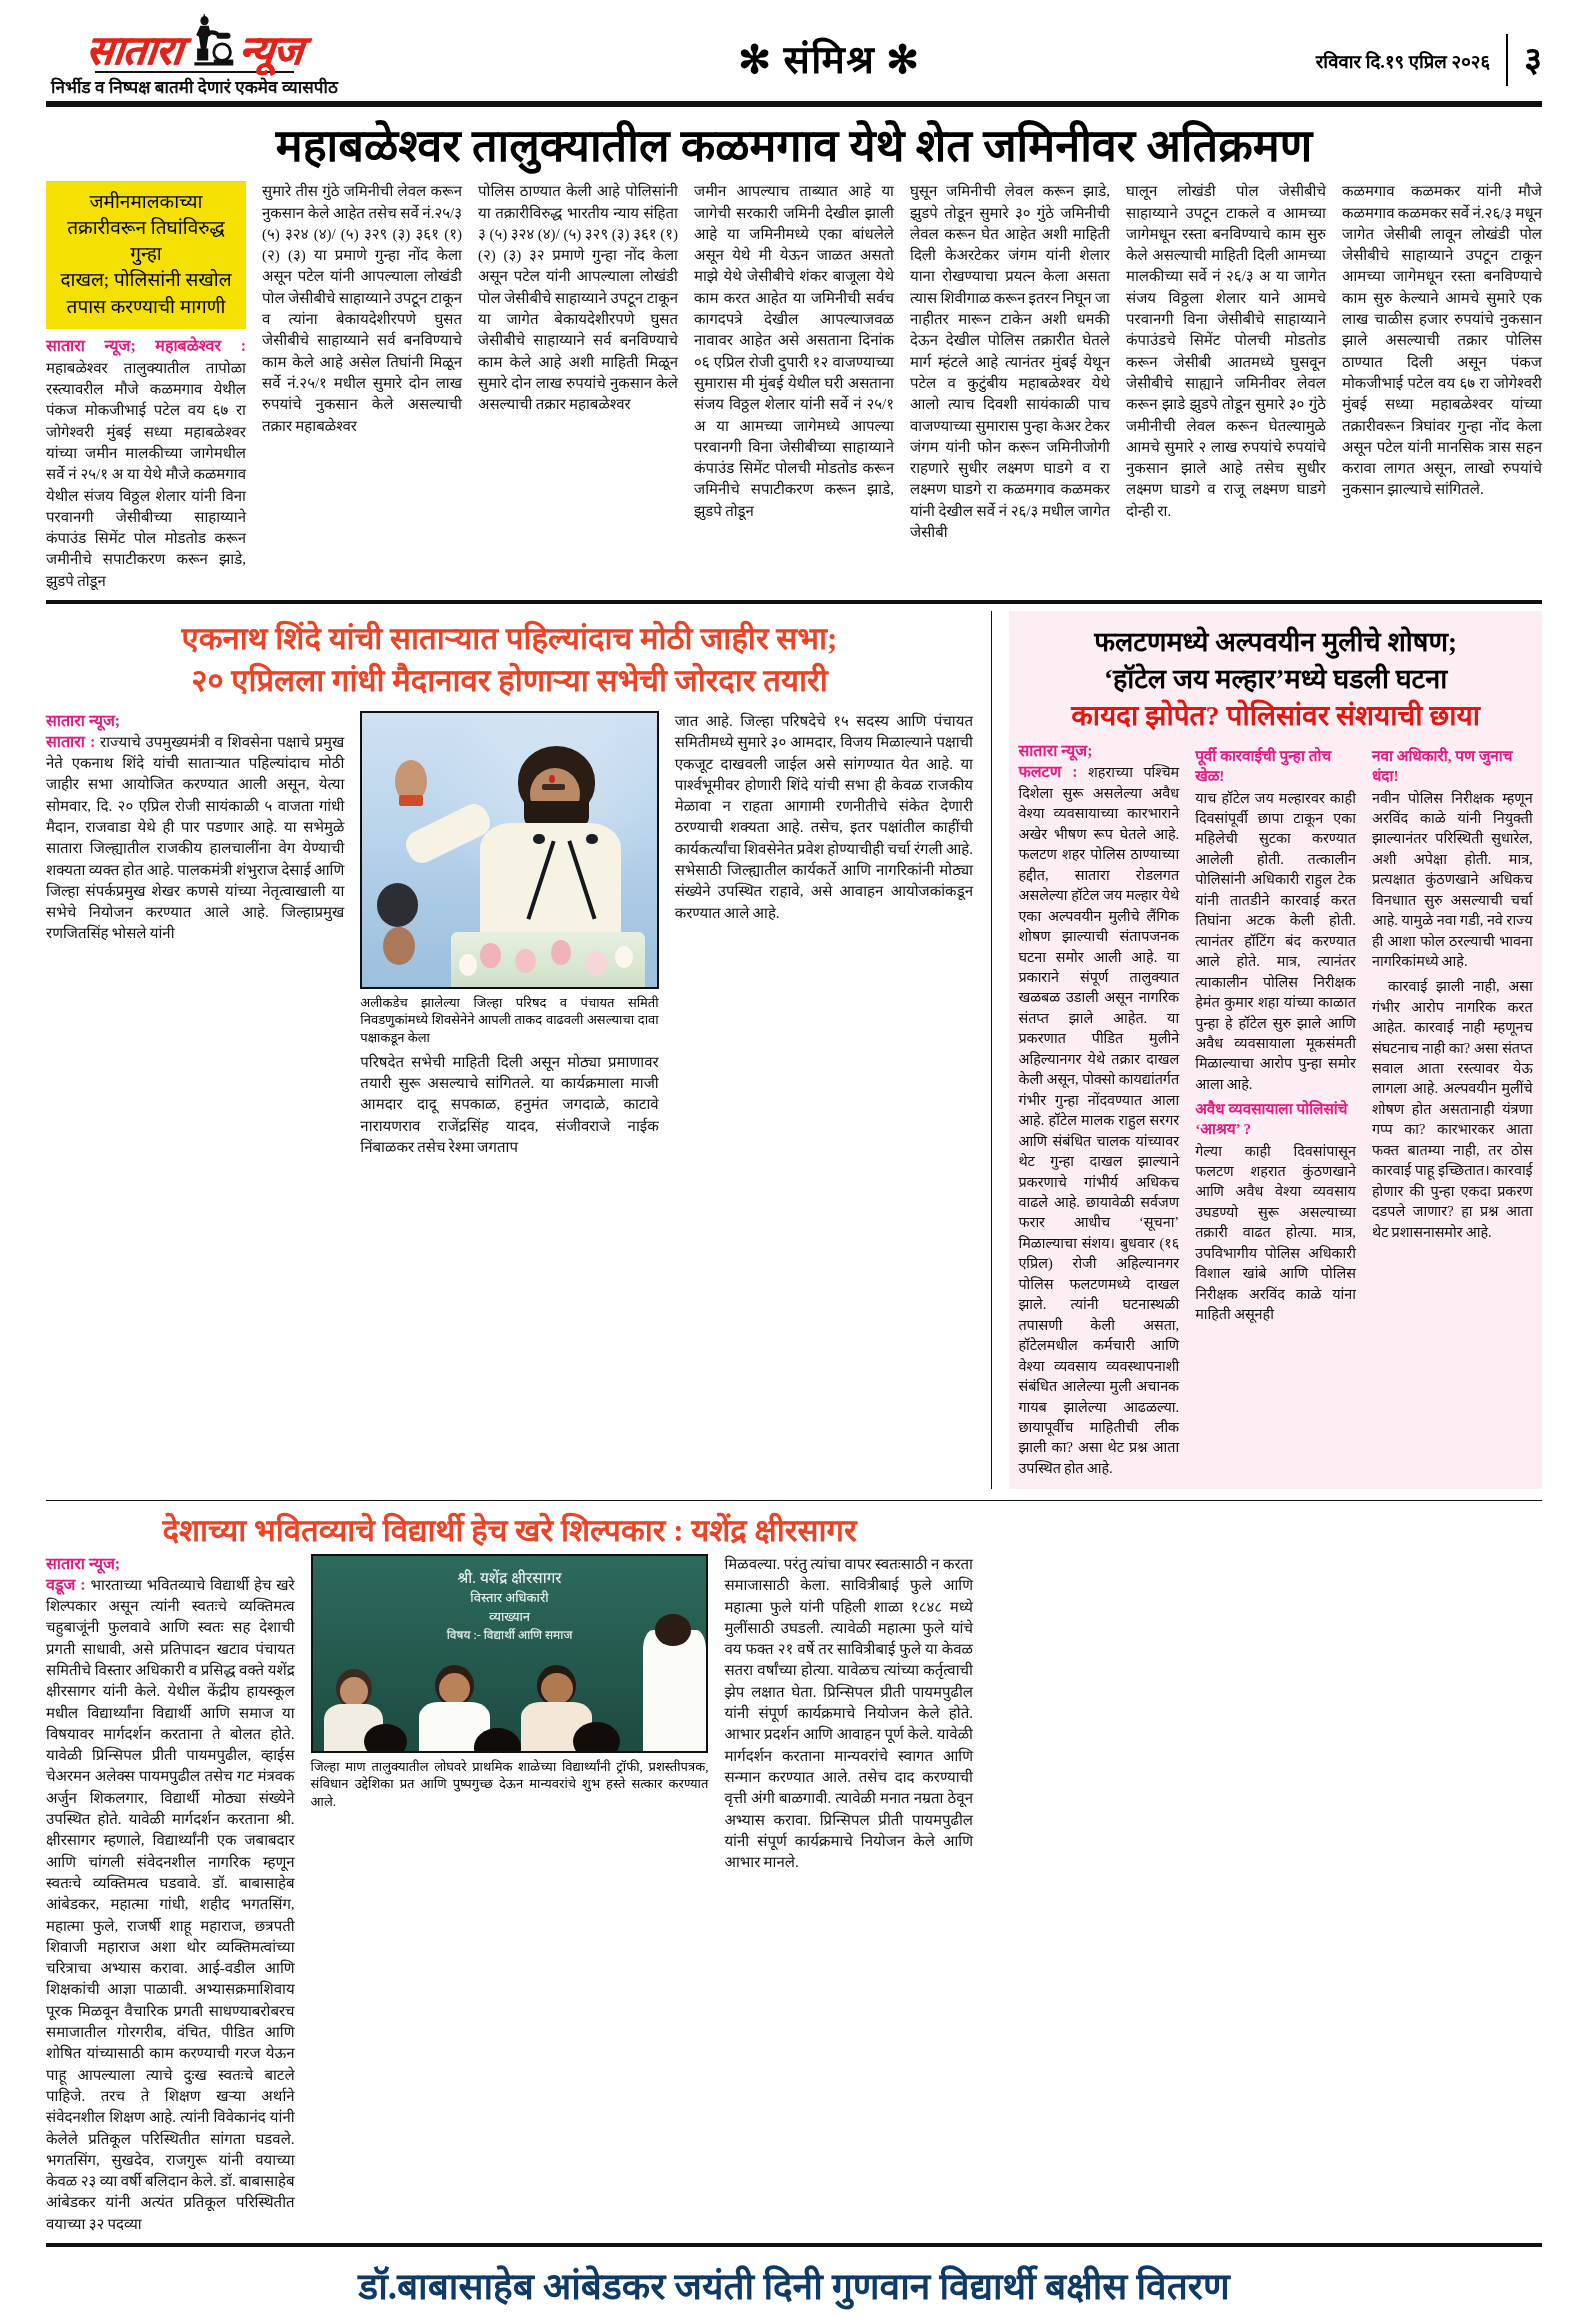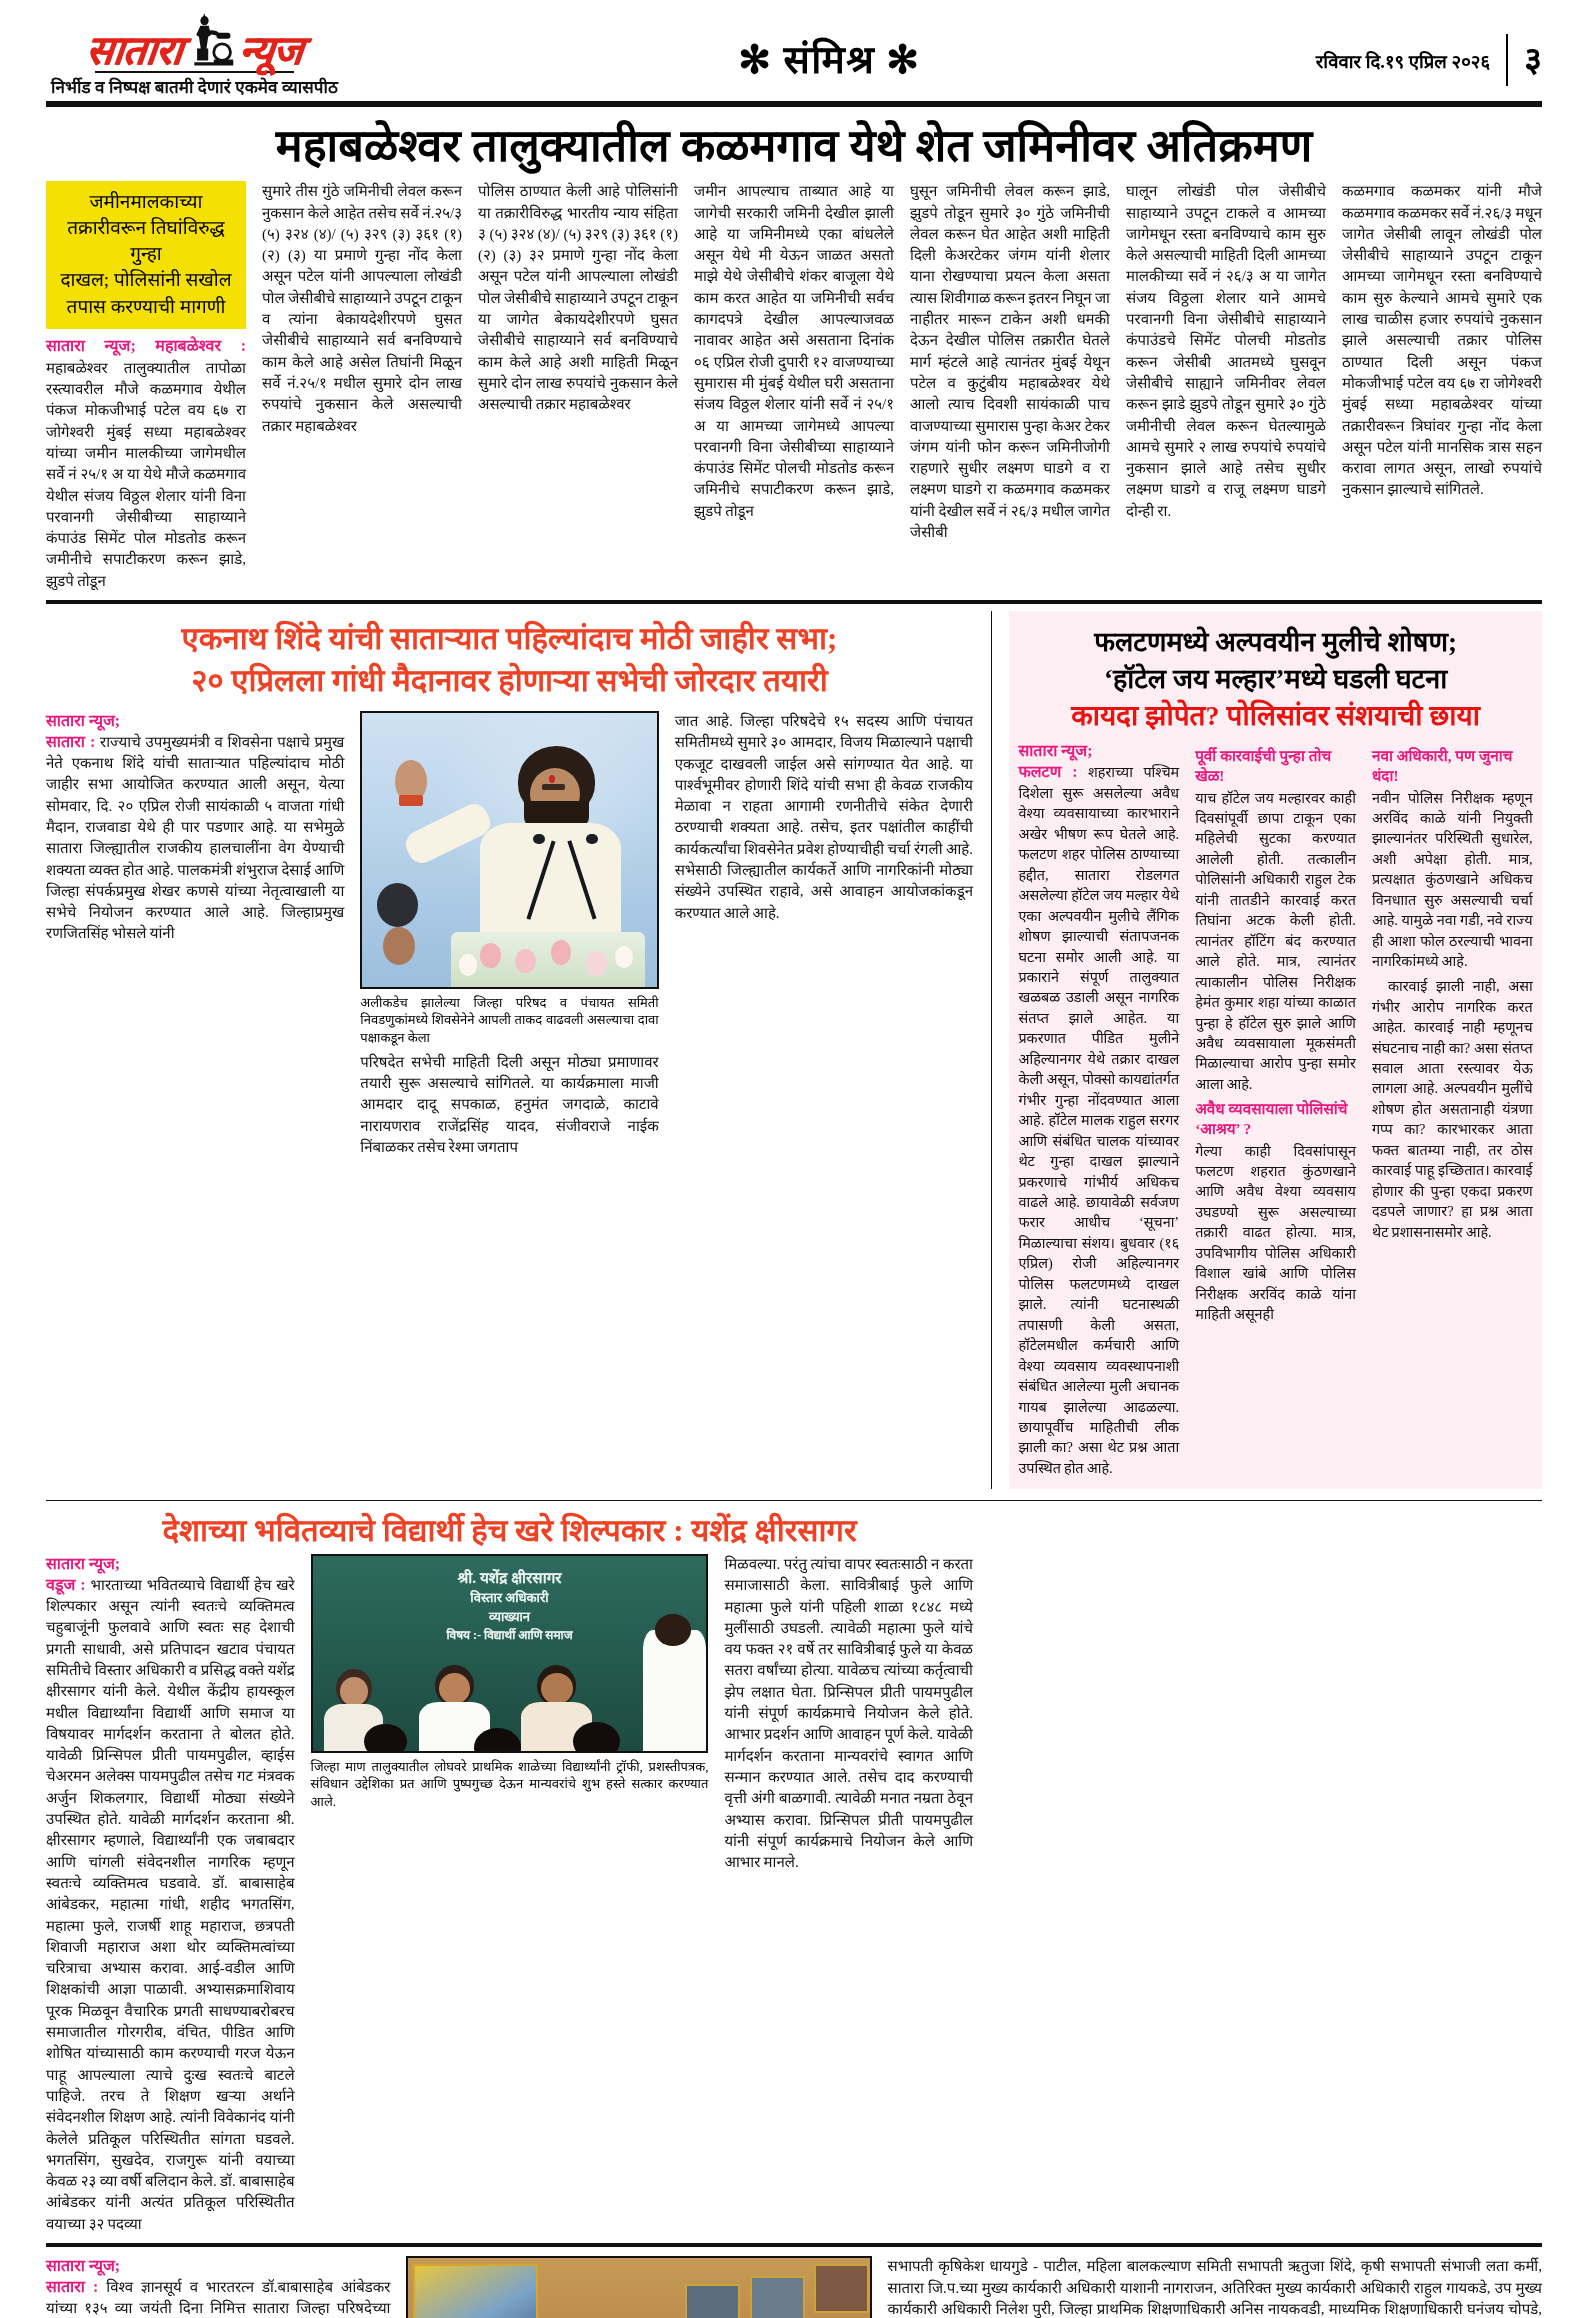--- a/index.html
+++ b/index.html
@@ -148,21 +148,20 @@
   
   .fig { position: absolute; }
   .oval { border-radius: 50%; }
 
   .board-text {
     position: absolute; inset: 0;
     display: flex; flex-direction: column; align-items: center; justify-content: flex-start;
     padding-top: 11px; color: #e9f3ee; font-size: 15.3px; line-height: 1.45;
     text-shadow: 0 0 0.9px rgba(255,255,255,.35);
     font-family: "Liberation Serif", serif;
-    font-weight: bold;
   }
 
   .sec-block { padding-top: 1.9px; }
   .two-pane { display: flex; gap: 18px; align-items: flex-start; }
   .pane-left { flex: 0 0 927px; }
   .pane-right { flex: 1 1 auto; }
   .vdiv { width: 1.9px; background: #111; align-self: stretch; }
 </style>
 </head>
 <body>
@@ -385,20 +384,21 @@
 
       <div class="col">
         <div class="para">मिळवल्या. परंतु त्यांचा वापर स्वतःसाठी न करता समाजासाठी केला. सावित्रीबाई फुले आणि महात्मा फुले यांनी पहिली शाळा १८४८ मध्ये मुलींसाठी उघडली. त्यावेळी महात्मा फुले यांचे वय फक्त २१ वर्षे तर सावित्रीबाई फुले या केवळ सतरा वर्षांच्या होत्या. यावेळच त्यांच्या कर्तृत्वाची झेप लक्षात घेता. प्रिन्सिपल प्रीती पायमपुढील यांनी संपूर्ण कार्यक्रमाचे नियोजन केले होते. आभार प्रदर्शन आणि आवाहन पूर्ण केले. यावेळी मार्गदर्शन करताना मान्यवरांचे स्वागत आणि सन्मान करण्यात आले. तसेच दाद करण्याची वृत्ती अंगी बाळगावी. त्यावेळी मनात नम्रता ठेवून अभ्यास करावा. प्रिन्सिपल प्रीती पायमपुढील यांनी संपूर्ण कार्यक्रमाचे नियोजन केले आणि आभार मानले.</div>
       </div>
     </div>
   </div>
 
   <div class="rule-med"></div>
 
   <div class="sec-block">
+    <div class="head-navy">डॉ.बाबासाहेब आंबेडकर जयंती दिनी गुणवान विद्यार्थी बक्षीस वितरण</div>
 
     <div class="cols">
       <div class="col">
         <div class="byline-blk">सातारा न्यूज;</div>
         <div class="para">
           <span class="byline">सातारा :</span>
           <span>विश्व ज्ञानसूर्य व भारतरत्न डॉ.बाबासाहेब आंबेडकर यांच्या १३५ व्या जयंती दिना निमित्त सातारा जिल्हा परिषदेच्या वतीने घेण्यात आलेल्या छत्रपती शिवाजी महाराज विविध कार्यक्रमाचे आयोजन करण्यात आले होते. यामध्ये प्रथमतः मान्यवरांच्या शुभहस्ते डॉ.बाबासाहेब आंबेडकर यांच्या प्रतिमेस पुष्पहार घालून विनम्र अभिवादन करण्यात आले. तसेच दीपप्रज्वलन नंतर संविधान उद्देशिका प्रतीचे सामूहिक वाचन केले आणि त्यानंतर डॉ.बाबासाहेब आंबेडकर यांच्या जीवन चरित्रावर सुंदर व्याख्यान झाले. यावेळी उपस्थित मान्यवरांचे स्वागत जिल्हा परिषद सोळळा संपत्र झाला. त्यानंतर १४ नोव्हेंबर २०२५ रोजी जिल्हा विद्यार्थी प्रवेश दिनानिमित्त घेतल्या गेलेल्या शालेय स्पर्धेतील यशस्वी विद्यार्थ्यांमध्ये जिल्हा स्तरीय वक्तृत्व, निबंध स्पर्धेतील विजेते स्पर्धक आणि तालुका निहाय शालेय गुणवत्ताधारक विद्यार्थ्यांचा यावेळी अर्थ सोहळा संपन्न झाला. यामध्ये प्राथमिक शिक्षक सतोशकुमार मारुती गायकवाड यांच्या कुशल मार्गदर्शनाखाली ट्रेनिंग विद्यार्थ्यांनी यावेळी कार्यक्रम पथकृत्य सादर झाला. यापैकी मोठ्या प्रमाणात विद्यार्थी जिल्ह्यातून दुरून अनेक तालुक्यांतून प्रवास कष्ट घेऊन आले. विविध स्पर्धांतील यशस्वी झालेली दृष्टी सुनिए मोठ्या व हिंवा तर गुणवंत विद्यार्थी म्हणून माण तालुक्यातून प्रथम क्रमांकाने मानकरी झालेले आश्रयी राजेंद्र काळोखे आणि तृतीय क्रमांकाची गुणवंत विजेती विद्यार्थ्यांनी तेजल हरपंद शिलवंत या सातारा</span>
         </div>
       </div>
 

